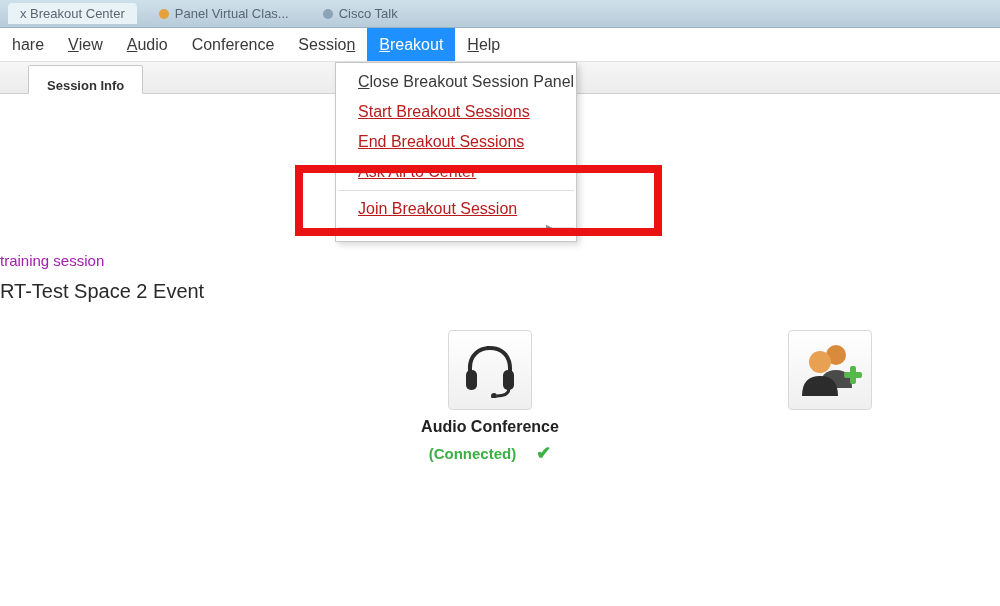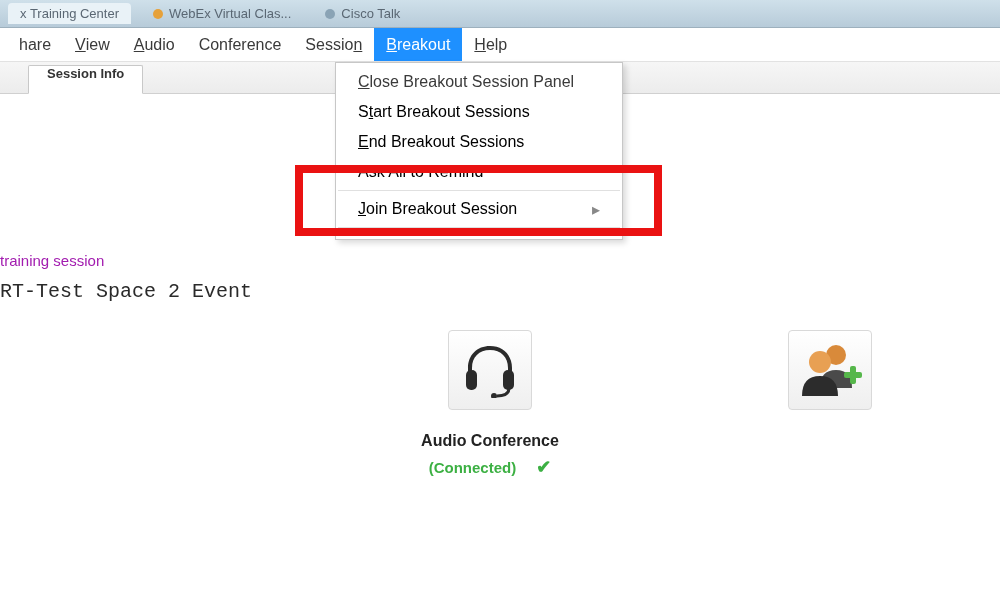--- a/index.html
+++ b/index.html
@@ -41,21 +41,21 @@
     display: inline-block;
   }
 
   
   .menubar {
     height: 34px;
     background: #ffffff;
     border-bottom: 1px solid #e2e2e2;
     display: flex;
     align-items: stretch;
-    padding-left: 7px;
+    padding-left: 0;
   }
   .menu-item {
     display: flex;
     align-items: center;
     padding: 0 12px;
     font-size: 16px;
     color: #3a3a3a;
     cursor: default;
   }
   .menu-item .ul { text-decoration: underline; }
@@ -77,43 +77,43 @@
     top: 3px;
     height: 29px;
     padding: 0 18px;
     background: #ffffff;
     border: 1px solid #c8c8c8;
     border-bottom: 1px solid #ffffff;
     border-radius: 2px 2px 0 0;
     font-weight: 700;
     font-size: 13px;
     display: flex;
-    align-items: flex-start;
+    align-items: flex-end;
     color: #333;
   }
 
   
   .dropdown {
     position: absolute;
     left: 335px;
     top: 62px;
-    width: 288px;
+    width: 242px;
     background: #ffffff;
     border: 1px solid #c7c7c7;
     box-shadow: 3px 3px 6px rgba(0,0,0,.15);
     padding: 4px 0;
     z-index: 50;
   }
   .dd-item {
     padding: 6px 22px;
     font-size: 16px;
     color: #3a3a3a;
     white-space: nowrap;
   }
-  .dd-item.disabled { color: #000000; }
+  .dd-item.disabled { color: #b91c1c; text-decoration: underline; }
   .dd-item .ul { text-decoration: underline; }
   .dd-item.highlight {
     background: #3d8fd6;
     color: #ffffff;
   }
   .dd-item.arrow::after {
     content: "▸";
     float: right;
     color: #888;
     margin-left: 30px;
@@ -145,35 +145,34 @@
     position: absolute;
     left: 0; top: 158px;
     font-size: 15px;
     color: #a21caf;
   }
   .event-title {
     position: absolute;
     left: 0; top: 186px;
     font-size: 20px;
     color: #2a2a2a;
-    font-family: Liberation Mono, monospace;
   }
 
   
   .card {
     position: absolute;
     width: 180px;
     text-align: center;
   }
   .card-audio { left: 400px; top: 330px; }
   .card-invite { left: 740px; top: 330px; }
   .card-title {
     font-weight: 700;
     font-size: 16px;
-    margin-top: 22px;
+    margin-top: 8px;
     color: #222;
   }
   .card-sub {
     color: #3cb043;
     font-weight: 700;
     font-size: 15px;
     margin-top: 6px;
     display: flex;
     justify-content: center;
     align-items: center;
@@ -191,25 +190,25 @@
     align-items: center;
     justify-content: center;
   }
   svg { display: block; }
 </style>
 </head>
 <body>
 
 <div class="tab-strip">
   <div class="browser-tab active">
-    <span>x Training Center</span>
+    <span>x Breakout Center</span>
   </div>
   <div class="browser-tab">
     <span class="tab-bullet" style="background:#e6a13a"></span>
-    <span>WebEx Virtual Clas...</span>
+    <span>Panel Virtual Clas...</span>
   </div>
   <div class="browser-tab">
     <span class="tab-bullet" style="background:#8aa3b5"></span>
     <span>Cisco Talk</span>
   </div>
 </div>
 
 <div class="menubar">
   <div class="menu-item">
       <span>hare</span>
@@ -227,21 +226,21 @@
 <div class="tabrow">
   <div class="session-tab">
     <span>Session Info</span>
   </div>
 </div>
 
 <div class="dropdown">
   <div class="dd-item"><span class="ul">C</span>lose Breakout Session Panel</div>
   <div class="dd-item disabled">S<span class="ul">t</span>art Breakout Sessions</div>
   <div class="dd-item disabled"><span class="ul">E</span>nd Breakout Sessions</div>
-  <div class="dd-item disabled">Ask All to Remind</div>
+  <div class="dd-item disabled">Ask All to Center</div>
   <div class="dd-sep"></div>
   <div class="dd-item disabled arrow"><span class="ul">J</span>oin Breakout Session</div>
   <div class="dd-sep"></div>
   <div class="dd-sep"></div>
 </div>
 
 <div class="annotation-box"></div>
 
 <div class="body-area">
   <div class="session-label">training session</div>

